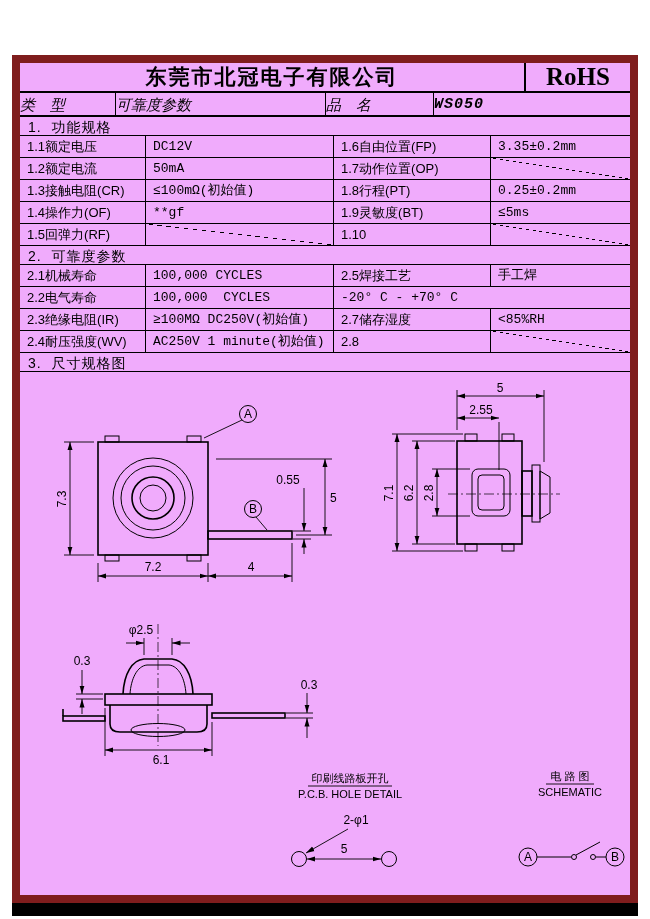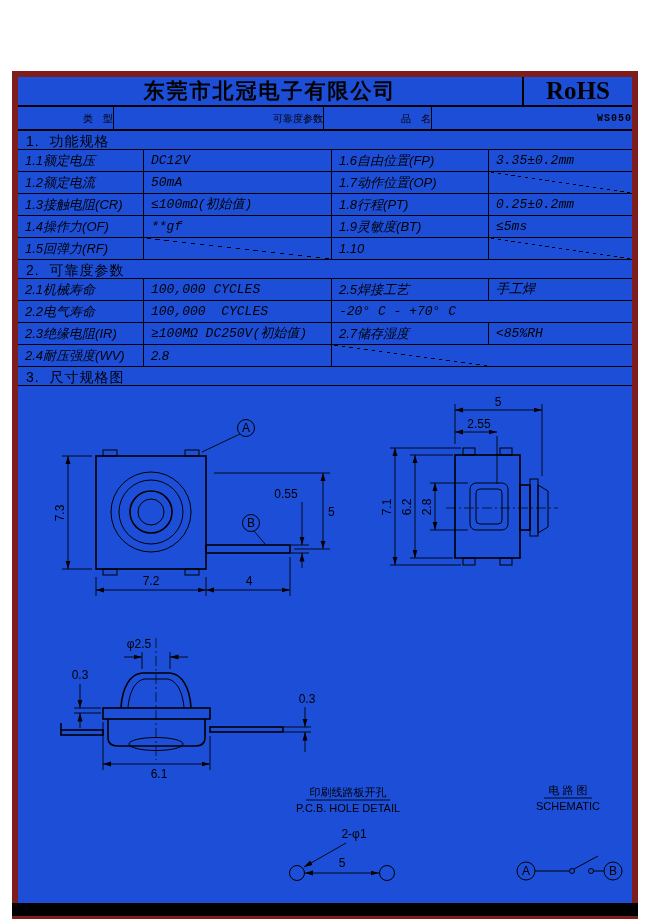--- a/index.html
+++ b/index.html
@@ -1,39 +1,39 @@
 <!DOCTYPE html>
 <html><head>
 <meta charset="utf-8">
 <style>
   * { margin:0; padding:0; box-sizing:border-box; }
   html,body { background:#fff; }
   body { width:650px; height:919px; font-family:"Liberation Sans",sans-serif; color:#000; }
   .page { position:relative; width:650px; height:919px; background:#fff; overflow:hidden; }
-  .content { position:absolute; left:12px; top:55px; width:626px; height:848px; border:6px solid #7f1d1d; background:#1d4ed8;margin-top:16px; }
+  .content { position:absolute; left:12px; top:55px; width:626px; height:848px; border:8px solid #7f1d1d; background:#f0abfc; }
 
   .grid-row { display:grid; width:100%; }
   .grid-row > div { overflow:hidden; white-space:pre; }
 
   .header-row { grid-template-columns:506px 1fr; height:30px; border-bottom:2px solid #000; }
   .company { font-family:"Liberation Serif","DejaVu Serif",serif; font-weight:bold; font-size:21px;
              letter-spacing:2px; text-align:center; line-height:29px; border-right:2px solid #000; }
   .rohs { font-family:"Liberation Serif","DejaVu Serif",serif; font-weight:bold; font-size:25px;
           text-align:center; line-height:28px; }
 
   .type-row { grid-template-columns:96px 210px 108px 1fr; height:24px; border-bottom:2px solid #000; }
-  .type-row > div { border-right:1px solid #000; text-align:right; line-height:23px; font-size:10px; }
+  .type-row > div { border-right:1px solid #000; text-align:left; line-height:23px; font-size:15px;font-style:italic; }
   .type-row > div:last-child { border-right:none; }
   .mono { font-family:"Liberation Mono","DejaVu Sans Mono",monospace; }
   .pname { font-weight:bold; letter-spacing:1px; }
 
   .section-title { height:19px; line-height:21px; font-size:14px; padding-left:8px;
                    border-bottom:1px solid #000; letter-spacing:1px; white-space:pre; }
 
-  .spec-row { grid-template-columns:126px 188px 157px 1fr; height:22px; border-bottom:1px solid #000;font-style:italic; }
+  .spec-row { grid-template-columns:126px 188px 157px 1fr; height:22px; border-bottom:1px solid #000; }
   .spec-row > div { border-right:1px solid #000; line-height:21px; font-size:13px; padding-left:7px; }
   .spec-row > div:last-child { border-right:none; }
   .val { font-size:13px; }
   .na { background-image:linear-gradient(to top right, transparent 49.5%, #000 49.5%, #000 50.6%, transparent 50.6%); }
 
   .drawing-area { position:relative; width:622px; height:529px; }
   .drawing-area svg { position:absolute; left:0; top:0; }
 
   .ol { fill:none; stroke:#000; stroke-width:1.6; }
   .tl { fill:none; stroke:#000; stroke-width:1; }
@@ -109,20 +109,21 @@
       <div class="mono val">-20° C - +70° C</div>
     </div>
     <div class="grid-row spec-row">
       <div>2.3绝缘电阻(IR)</div>
       <div class="mono val">≥100MΩ DC250V(初始值)</div>
       <div>2.7储存湿度</div>
       <div class="mono val">&lt;85%RH</div>
     </div>
     <div class="grid-row spec-row">
       <div>2.4耐压强度(WV)</div>
+      <div class="mono val">AC250V 1 minute(初始值)</div>
       <div>2.8</div>
       <div class="mono val na"></div>
     </div>
 
     <div class="section-title">3.  尺寸规格图</div>
 
     <div class="drawing-area">
       <svg width="622" height="529" viewBox="0 0 622 529">
         <defs>
           <marker id="aE" markerWidth="10" markerHeight="7" refX="8.5" refY="3" orient="auto" markerUnits="userSpaceOnUse">

